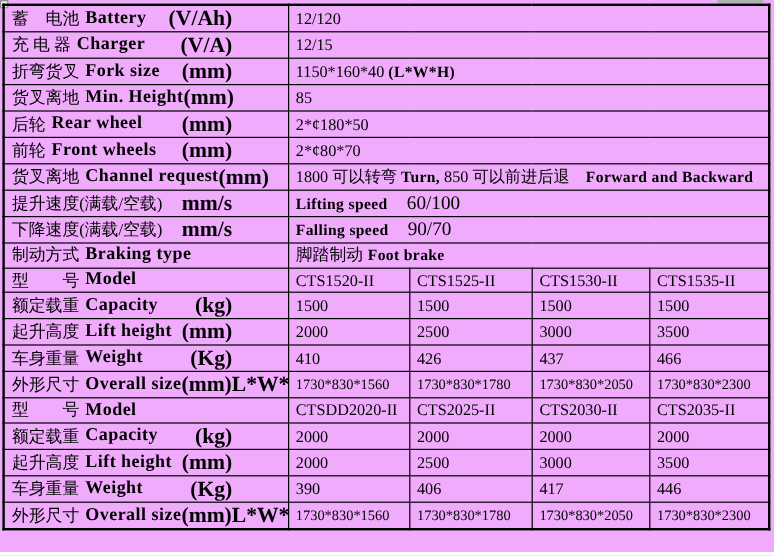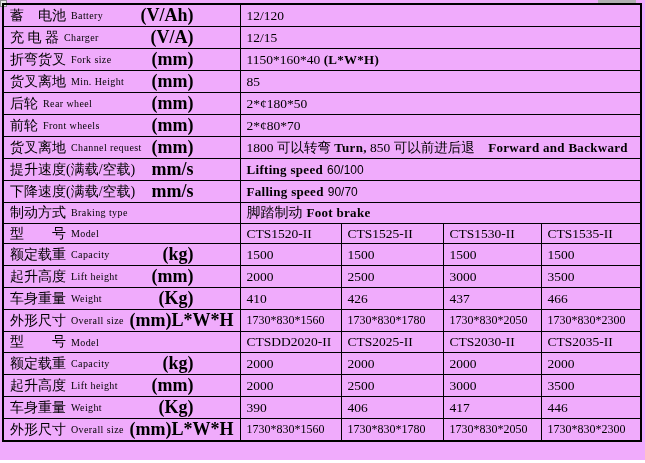--- a/index.html
+++ b/index.html
@@ -20,27 +20,27 @@
   }
   td {
     border: 1px solid #000;
     height: 20.7px;
     padding: 0 0 0 6px;
     vertical-align: middle;
     overflow: hidden;
   }
   .lw { display: flex; align-items: center; white-space: nowrap; }
   .cn { font-size: 14px; }
-  .en { font-weight: normal; font-size: 10px; margin-left: 5px; letter-spacing: .4px; }
+  .en { font-weight: bold; font-size: 15px; margin-left: 5px; letter-spacing: .4px; }
   .unit { font-weight: bold; font-size: 18px; margin-left: auto; margin-right: 46px; flex-shrink: 0; }
   .unit.u2 { margin-right: 6px; }
   .val { font-size: 13.5px; }
   .val b { font-size: 13px; letter-spacing: .3px; margin-top: 34px; }
   .val .gap-b { margin-left: 4px; }
-  .num { font-family: Liberation Sans, sans-serif; font-size: 12px; margin-left: 4px; }
+  .num { font-family: Liberation Serif, serif; font-size: 16px; margin-left: 16px; }
   .sm { font-size: 12px; }
   .nowrap { white-space: nowrap; overflow: visible; }
   .corner-handle {
     position: absolute; left: 0; top: 0;
     width: 7px; height: 7px;
     border: 1px solid #8a8a8a; background: #e8e8e8;
   }
   .topbar {
     position: absolute; left: 598px; top: 0;
     width: 38px; height: 3px;

